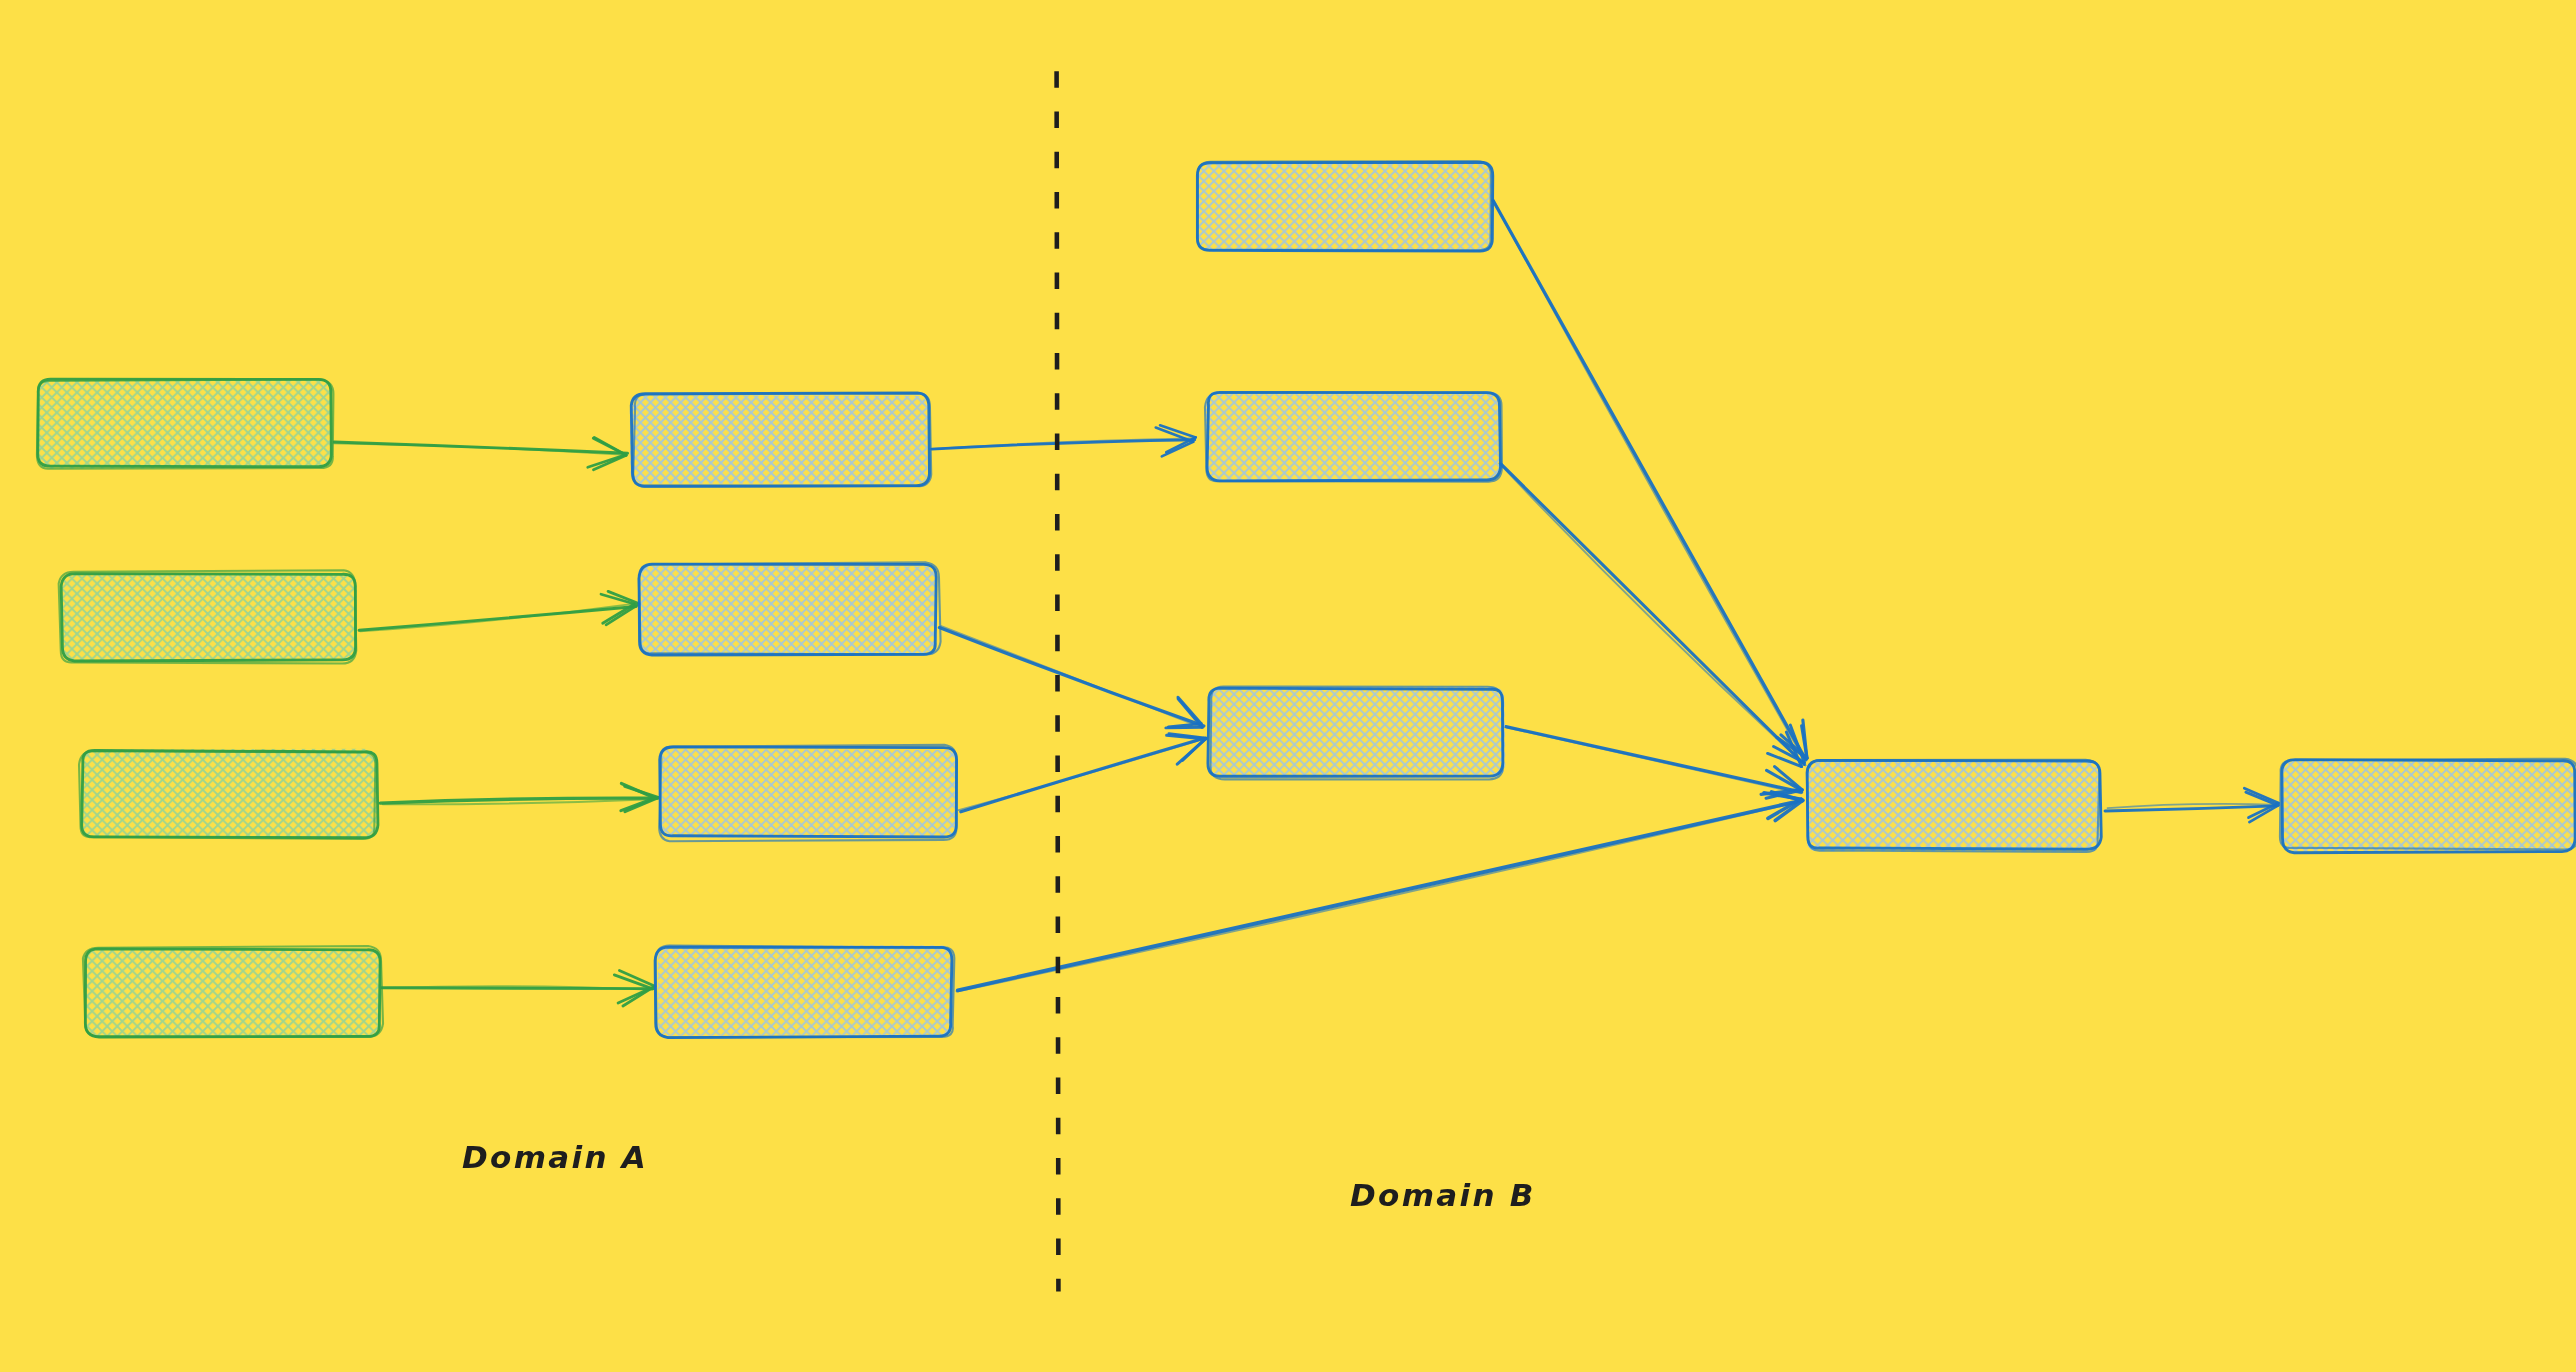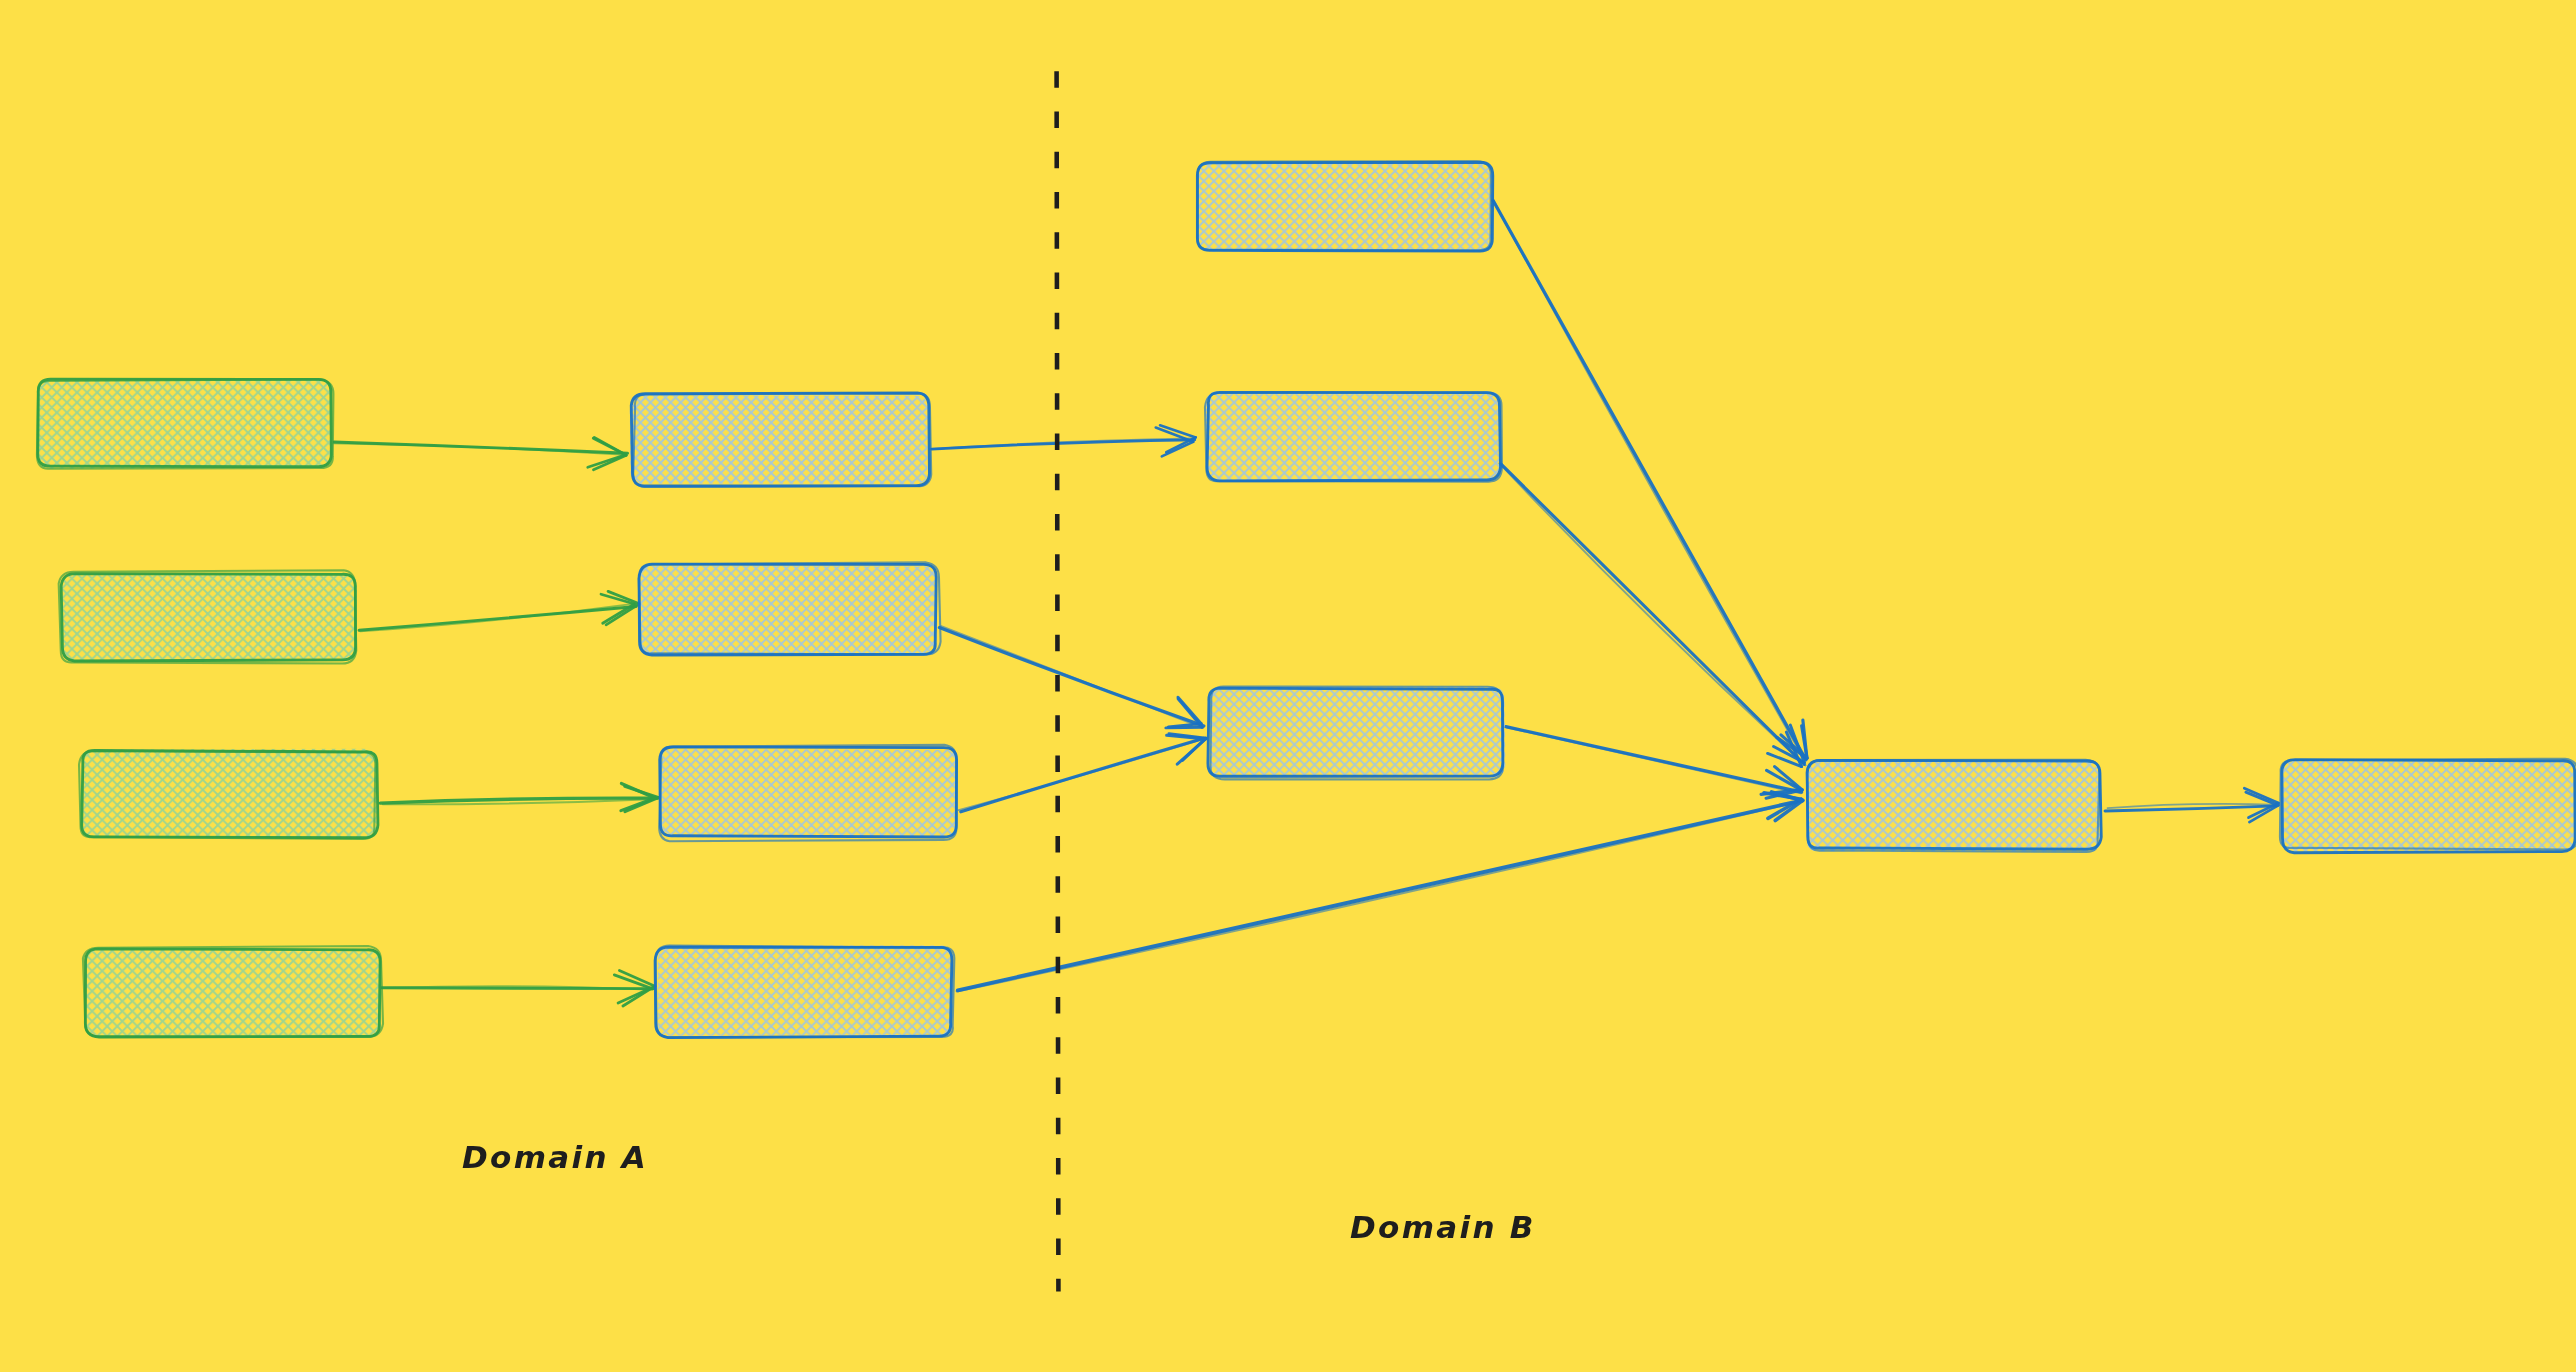--- a/index.html
+++ b/index.html
@@ -228,15 +228,15 @@
       </g>
       <g>
         <g>
           <path d="M 1155 78 L 1157 1412" fill="none" stroke="#1e1e1e" stroke-width="5" stroke-dasharray="18 26" stroke-linecap="butt"></path>
         </g>
       </g>
     </svg>
 
   <div class="domain-label" id="label-domain-a" style="left: 462px; top: 1139px;">Domain A</div>
 
-  <div class="domain-label" id="label-domain-b" style="left: 1350px; top: 1209px;">Domain B</div>
+  <div class="domain-label" id="label-domain-b" style="left: 1350px; top: 1177px;">Domain B</div>
 </div>
 
 
 </body></html>

